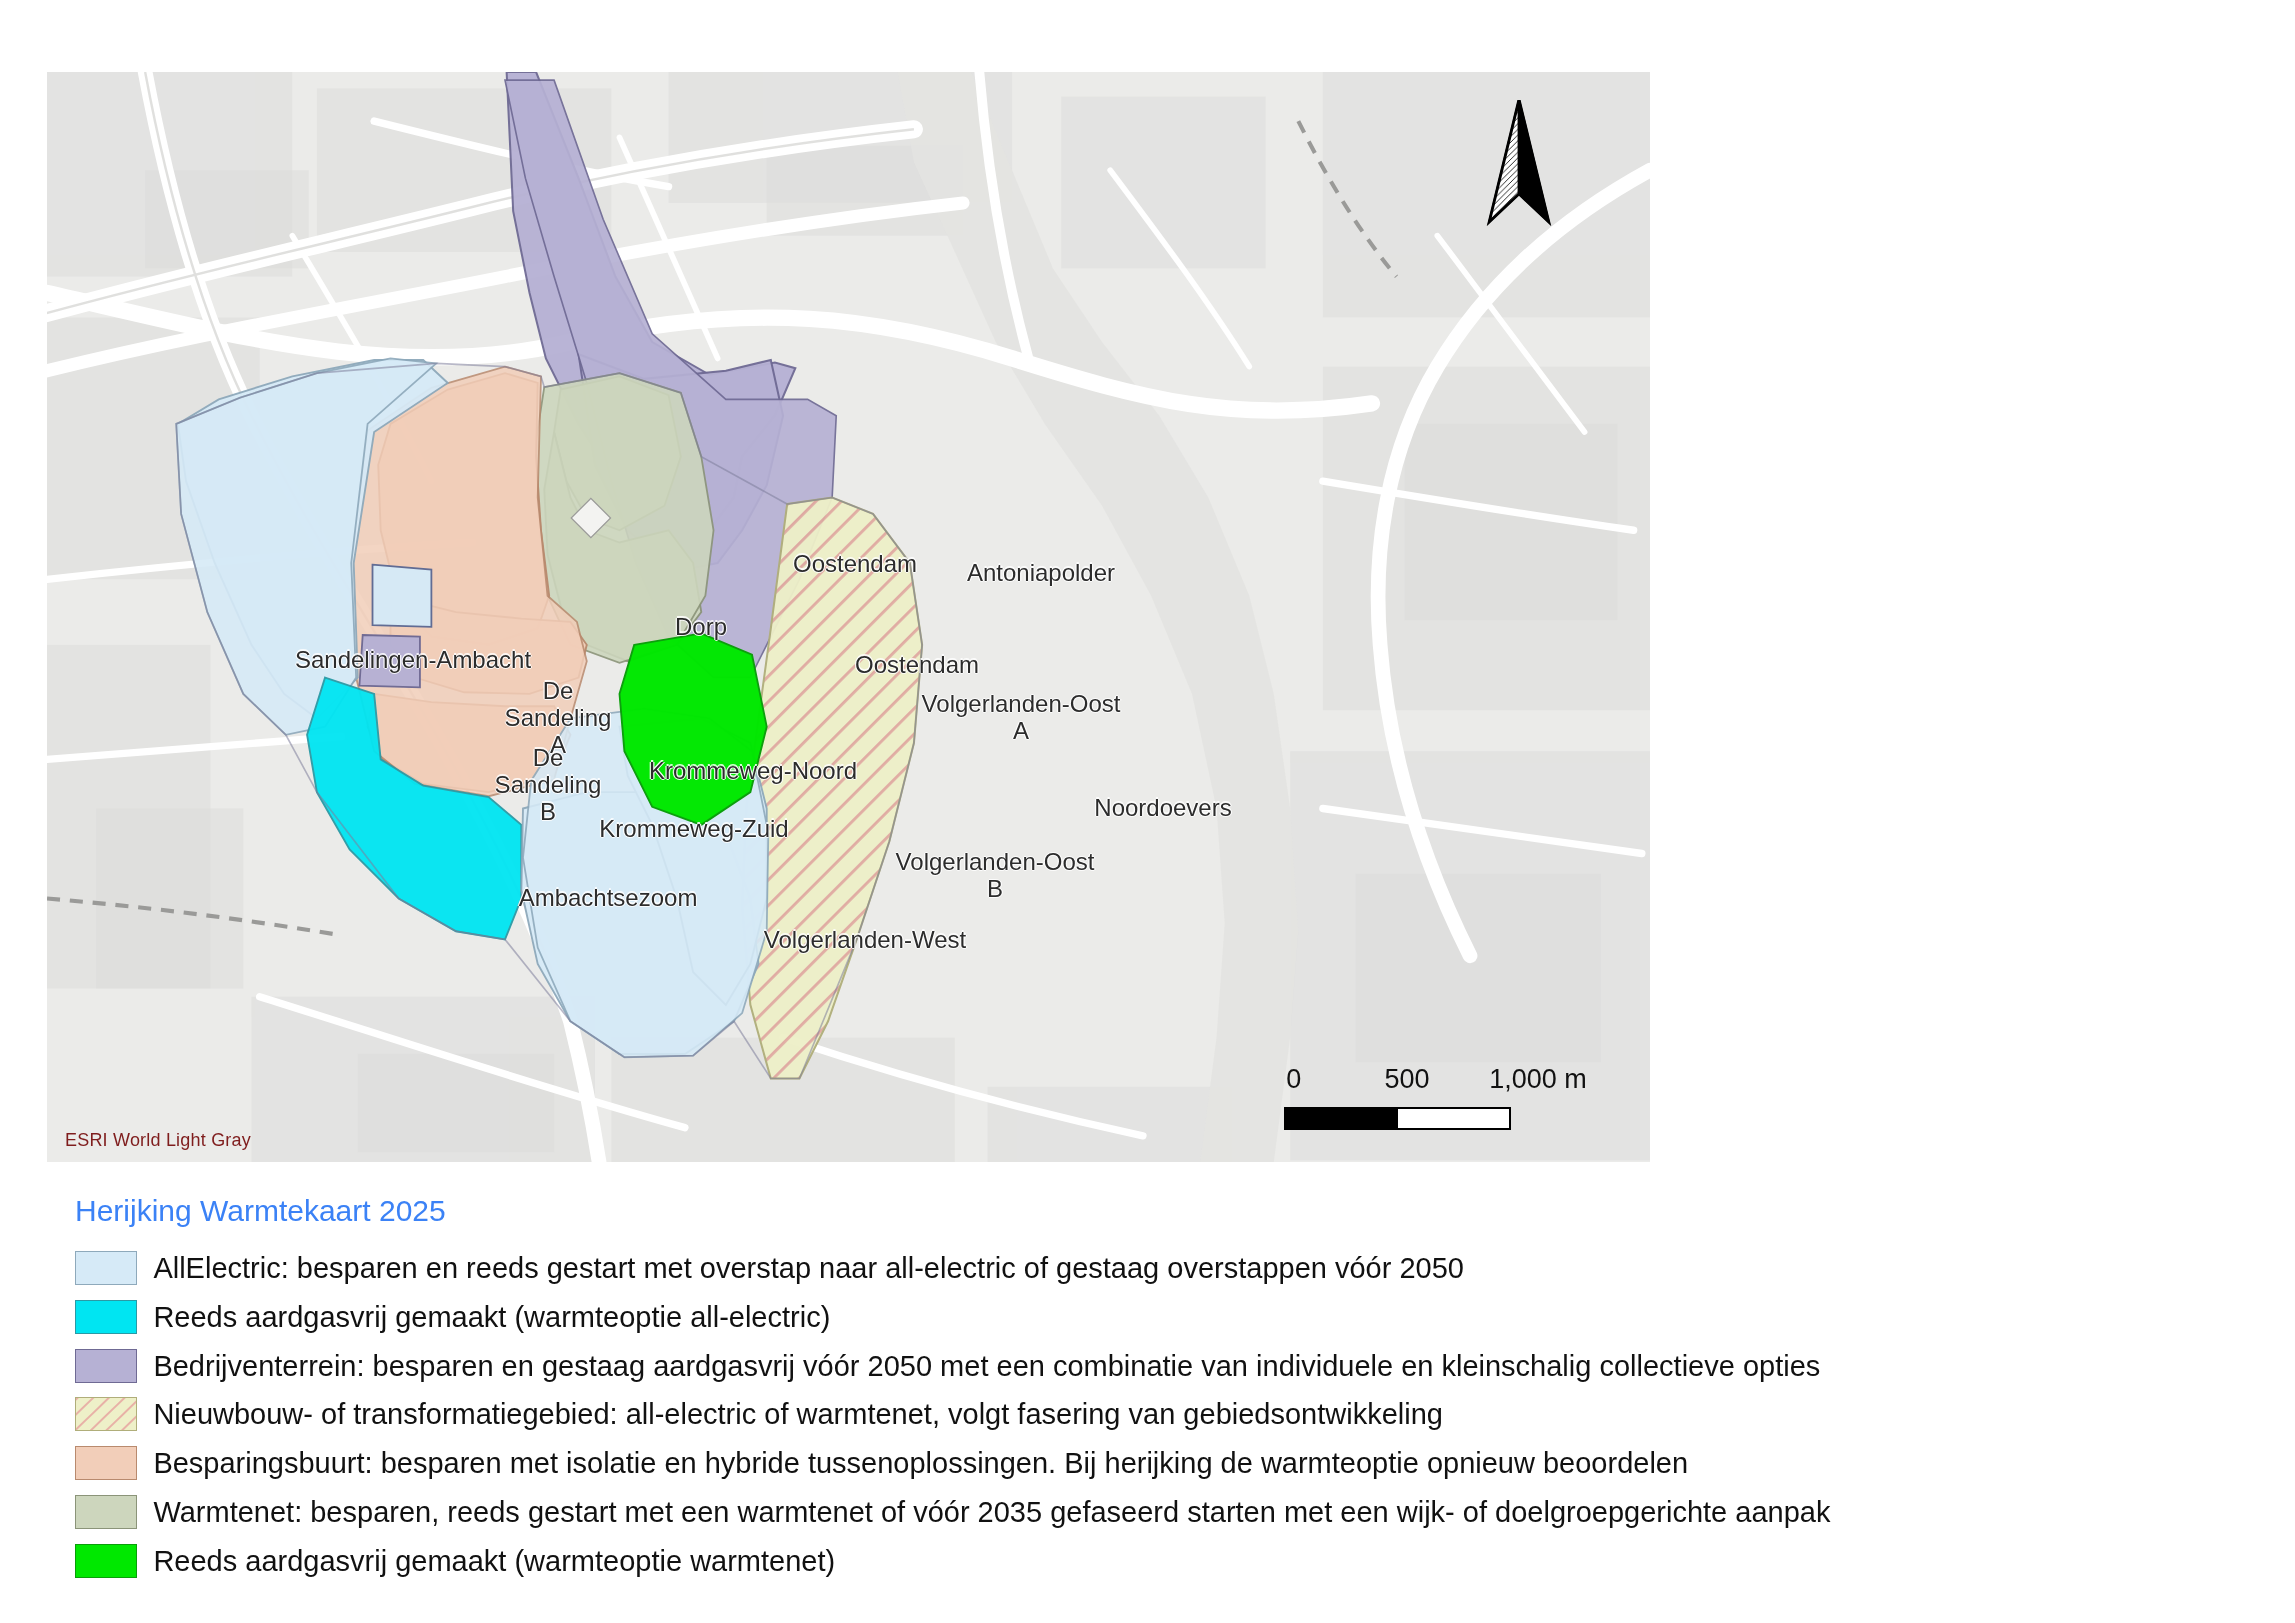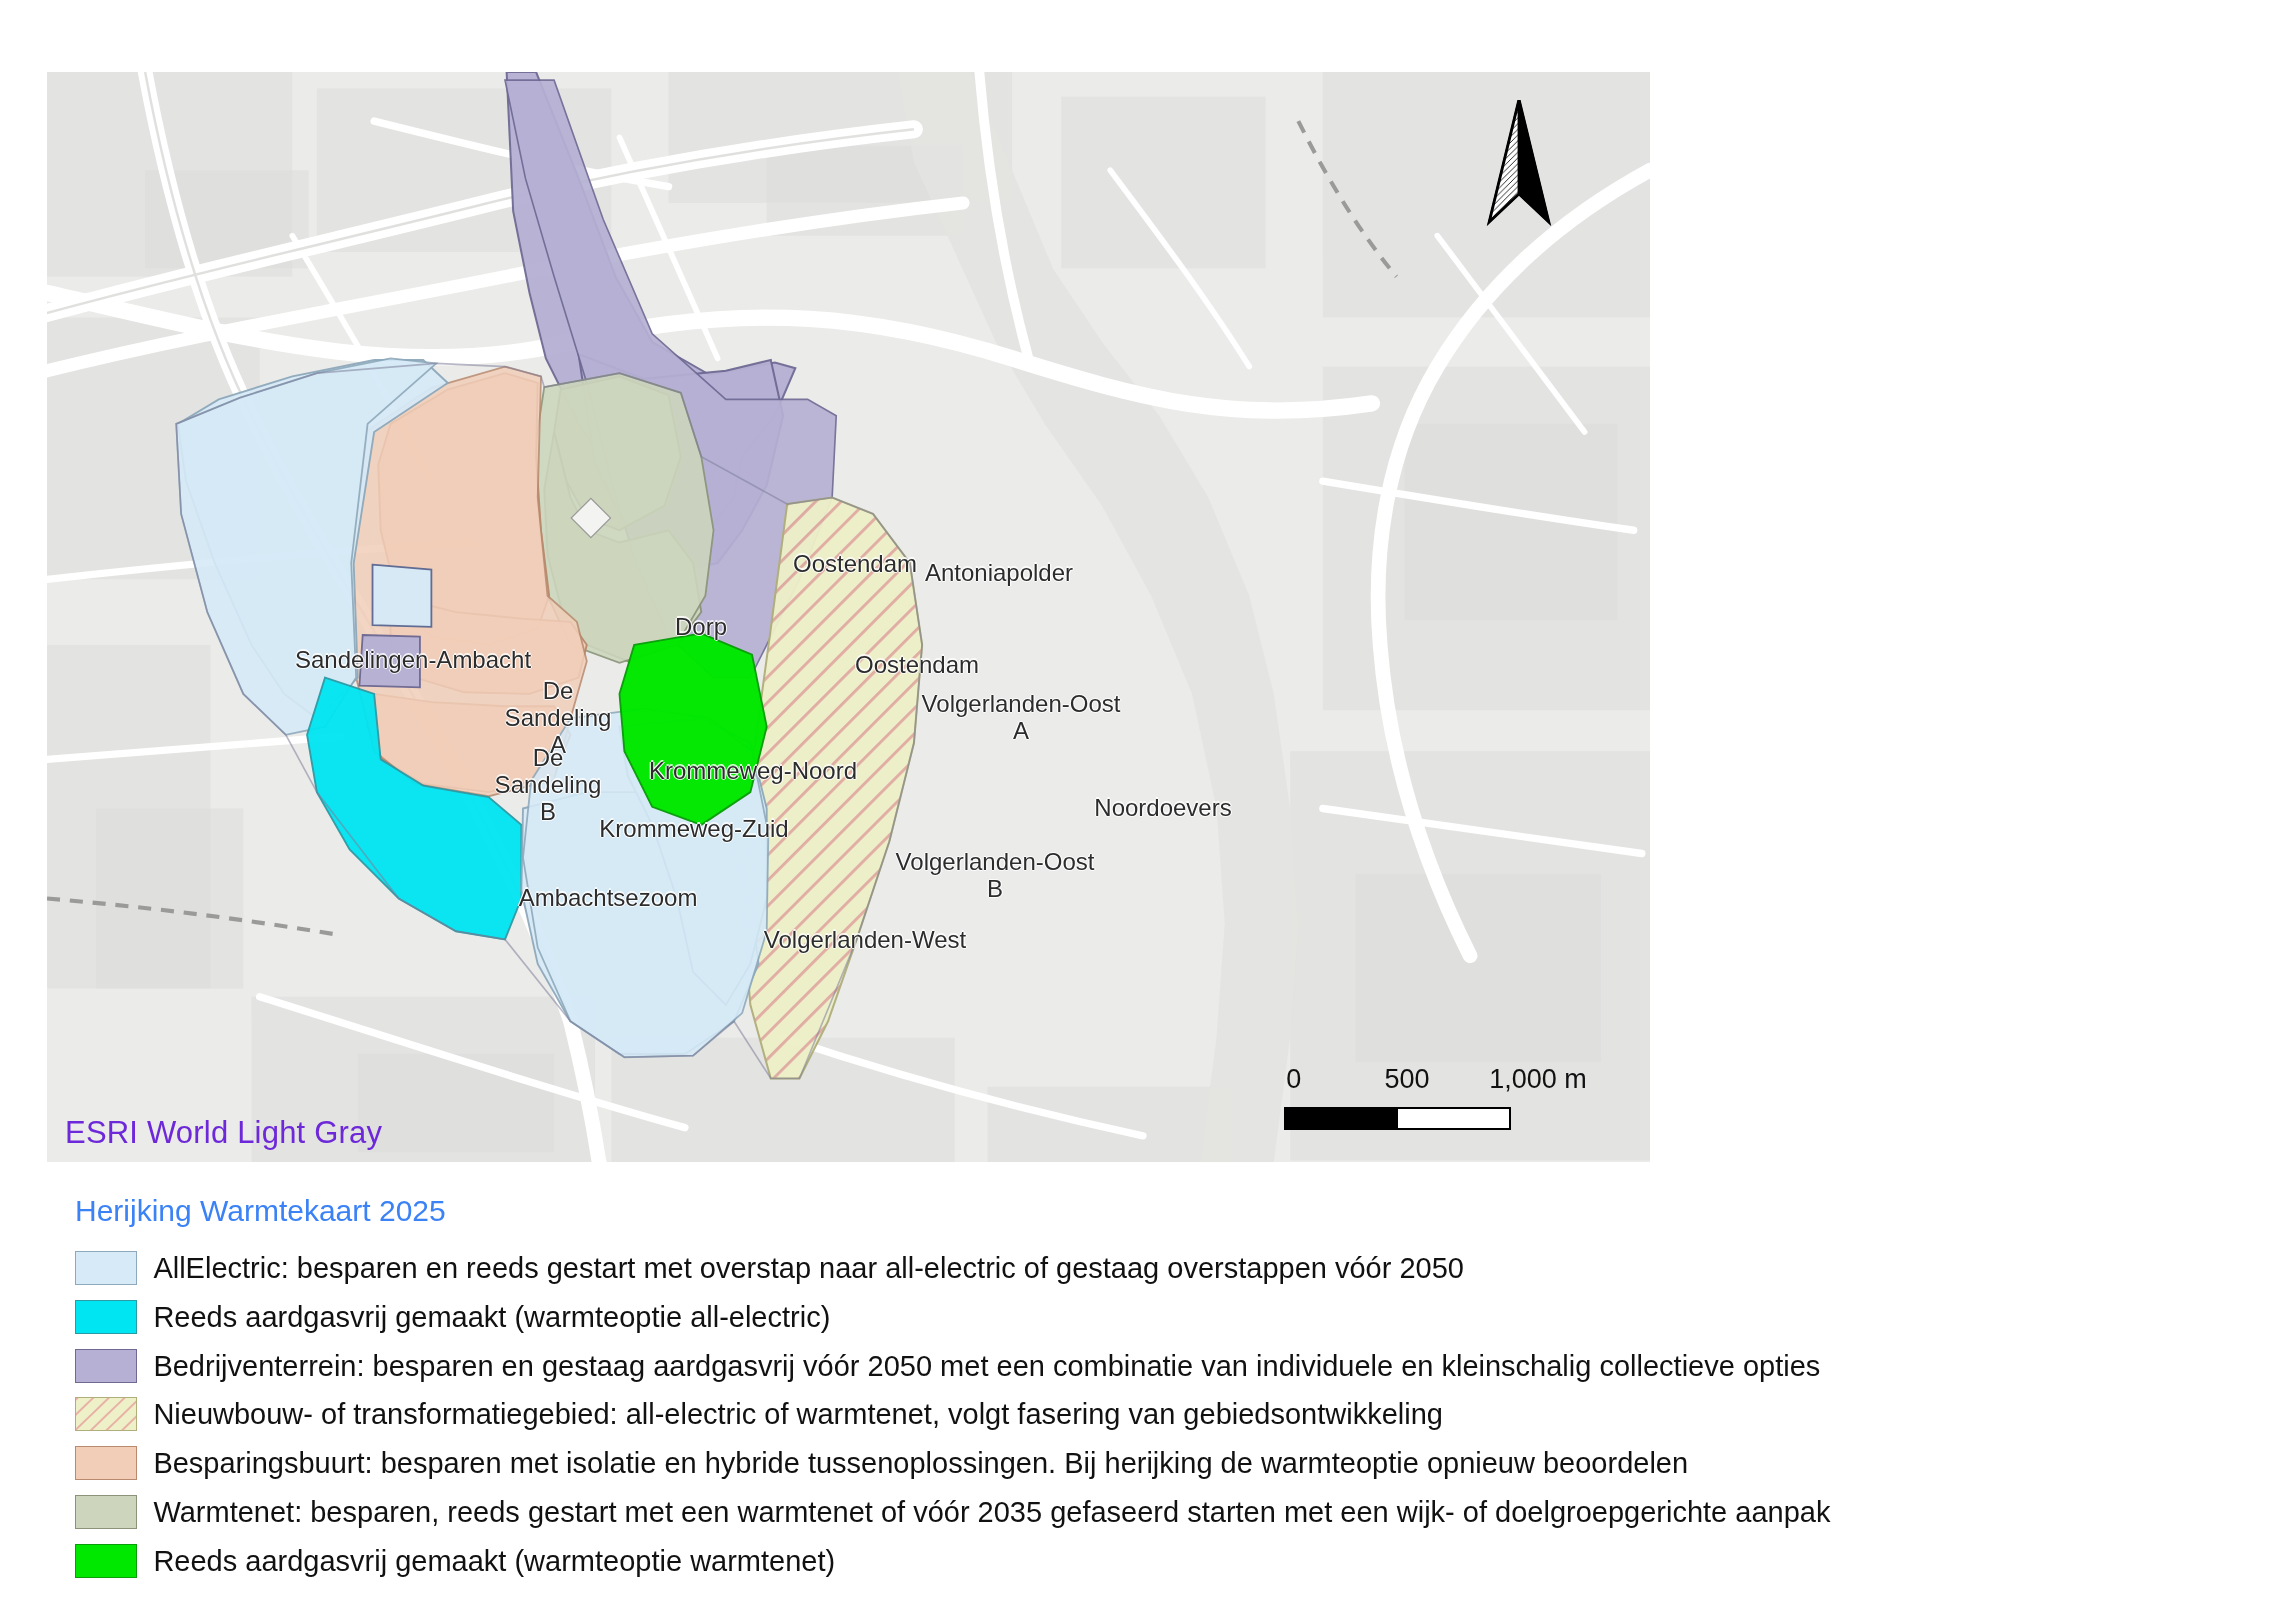--- a/index.html
+++ b/index.html
@@ -37,22 +37,22 @@
     top: 0;
     width: 1603px;
     height: 1090px;
   }
 
   
   .basemap-credit {
     position: absolute;
     left: 18px;
     bottom: 11.5px;
-    font-size: 31px;
-    color: #6d28d9;
+    font-size: 18px;
+    color: #7f1d1d;
     font-family: "Liberation Sans", sans-serif;
     letter-spacing: 0.2px;
     white-space: nowrap;
   }
 
   
   .north-arrow {
     position: absolute;
     left: 1423px;
     top: 24.5px;
@@ -254,21 +254,21 @@
       <path d="M640,790 L730,778 L810,790 L862,830 L882,930 L880,1050 L850,1150 L790,1202 L706,1204 L640,1160 L600,1070 L582,960 L592,866 Z" fill="#d6eaf7" stroke="#8ea9bb" stroke-width="2.2" opacity="0.88"></path>
 
       <path d="M718,700 L800,686 L862,712 L880,800 L860,880 L800,920 L740,898 L706,830 L700,760 Z" fill="#00e800" stroke="#0a9e0a" stroke-width="2.3" opacity="0.98"></path>
 
       <path d="M158,430 L236,398 L330,368 L476,356 L560,360 L604,372 L608,385 L700,368 L775,392 L800,470 L905,528 L960,520 L1010,540 L1055,600 L1070,700 L1060,820 L1030,940 L990,1060 L920,1230 L885,1230 L840,1160 L790,1202 L706,1204 L640,1160 L560,1060 L500,1050 L430,1010 L330,880 L292,810 L240,760 L196,660 L164,540 Z" fill="none" stroke="#7d7d9b" stroke-width="2" opacity="0.55"></path>
     </svg>
 
     <div class="area-label" style="left:366px;top:588px;">Sandelingen-Ambacht</div>
     <div class="area-label" style="left:654px;top:555px;">Dorp</div>
     <div class="area-label" style="left:808px;top:492px;">Oostendam</div>
-    <div class="area-label" style="left:952px;top:501px;">Antoniapolder</div>
+    <div class="area-label" style="left:994px;top:501px;">Antoniapolder</div>
     <div class="area-label" style="left:870px;top:593px;">Oostendam</div>
     <div class="area-label" style="left:511px;top:646px;">De
 Sandeling
 A</div>
     <div class="area-label" style="left:501px;top:713px;">De
 Sandeling
 B</div>
     <div class="area-label" style="left:706px;top:699px;">Krommeweg-Noord</div>
     <div class="area-label" style="left:647px;top:757px;">Krommeweg-Zuid</div>
     <div class="area-label" style="left:974px;top:646px;">Volgerlanden-Oost

